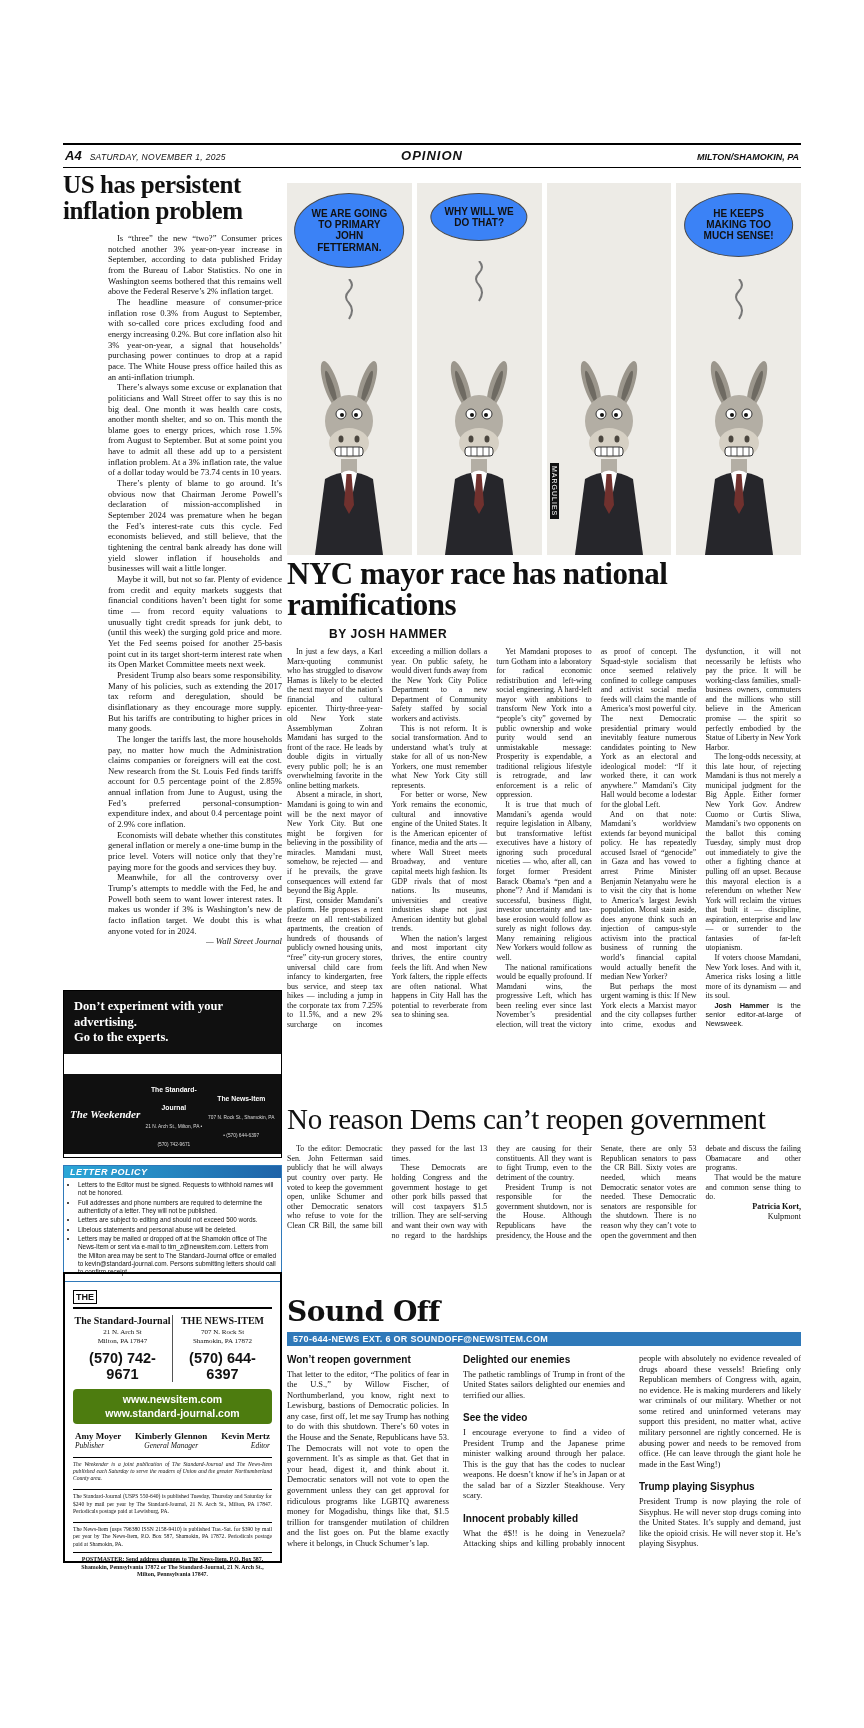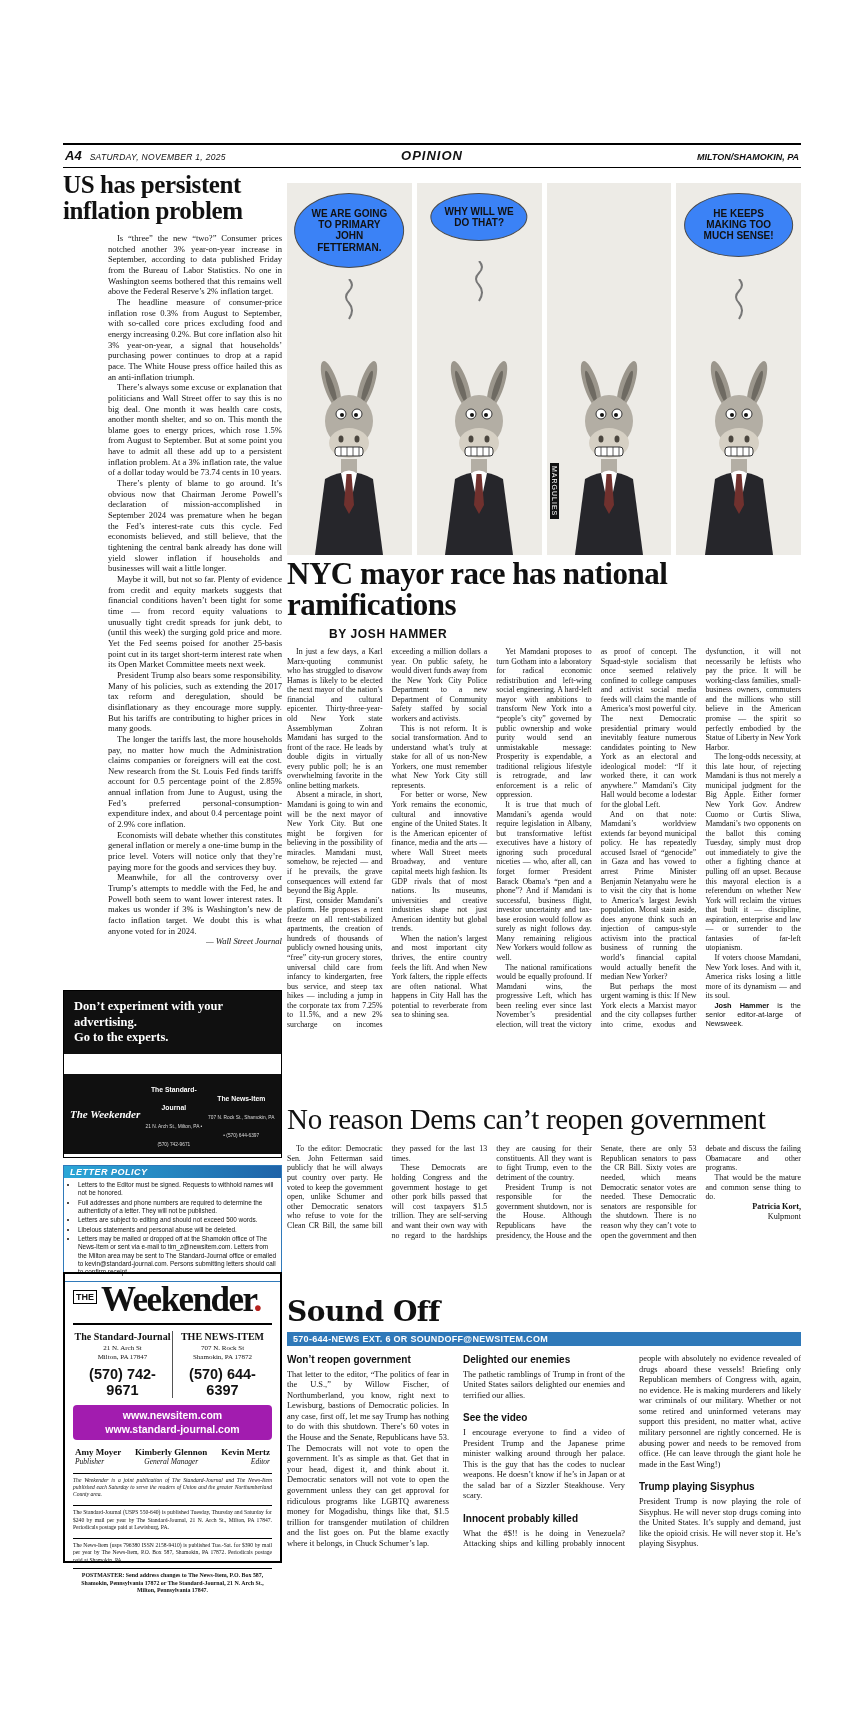--- a/index.html
+++ b/index.html
@@ -110,21 +110,21 @@
             margin-top:10px; font-family:"Liberation Sans",sans-serif; }
   .wk-name { font-size:35px; font-weight:bold; letter-spacing:-1.5px; }
   .wk-dot { color:#b5231f; }
   .wk-papers { display:flex; margin-top:6px; }
   .wk-paper { flex:1; text-align:center; }
   .wk-paper + .wk-paper { border-left:1px solid #555; }
   .wk-paper .pn { font-weight:bold; font-size:10px; }
   .wk-paper .pa { font-size:7px; line-height:1.3; margin-top:2px; }
   .wk-phone { font-family:"Liberation Sans",sans-serif; font-weight:bold; font-size:14.5px;
               margin-top:4px; }
-  .wk-web { background:#a21caf; color:#fff; text-align:center; border-radius:4px;
+  .wk-web { background:#4d7c0f; color:#fff; text-align:center; border-radius:4px;
             font-family:"Liberation Sans",sans-serif; font-weight:bold; font-size:10.5px;
             line-height:1.35; padding:3px 0; margin-top:7px; }
   .wk-staff { display:flex; justify-content:space-between; margin-top:7px; padding:0 2px; }
   .wk-person { text-align:left; }
   .wk-person:nth-child(2) { text-align:center; }
   .wk-person:last-child { text-align:right; }
   .wk-person .nm { font-weight:bold; font-size:9px; }
   .wk-person .rl { font-style:italic; font-size:7.5px; }
   .wk-fine { margin-top:7px; border-top:1px solid #000; padding-top:3px;
              font-size:5.6px; line-height:1.3; text-align:justify; }
@@ -311,21 +311,20 @@
         <li>Full addresses and phone numbers are required to determine the authenticity of a letter. They will not be published.</li>
         <li>Letters are subject to editing and should not exceed 500 words.</li>
         <li>Libelous statements and personal abuse will be deleted.</li>
         <li>Letters may be mailed or dropped off at the Shamokin office of The News-Item or sent via e-mail to tim_z@newsitem.com. Letters from the Milton area may be sent to The Standard-Journal office or emailed to kevin@standard-journal.com. Persons submitting letters should call to confirm receipt.</li>
       </ul>
   </div>
 
   <div class="weekender-ad">
     <div class="wk-logo">
       <span class="wk-the">THE</span>
-      <span class="wk-name"><span>Weekender</span><span class="wk-dot">.</span></span>
     </div>
     <div class="wk-papers">
       <div class="wk-paper">
         <div class="pn">The Standard-Journal</div>
         <div class="pa">
           <span>21 N. Arch St</span><br>
           <span>Milton, PA 17847</span>
         </div>
         <div class="wk-phone">(570) 742-9671</div>
       </div>

